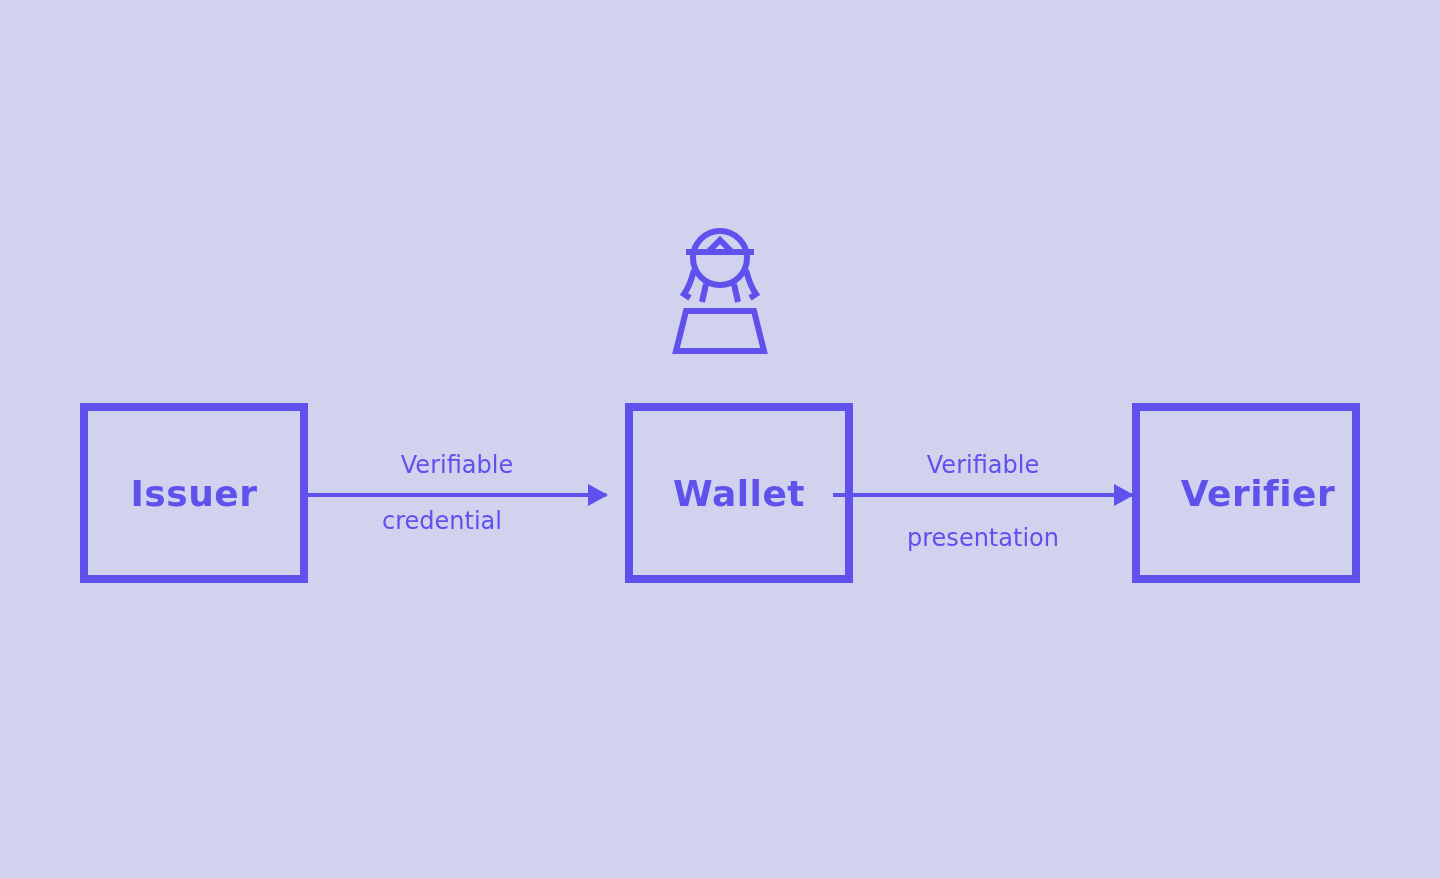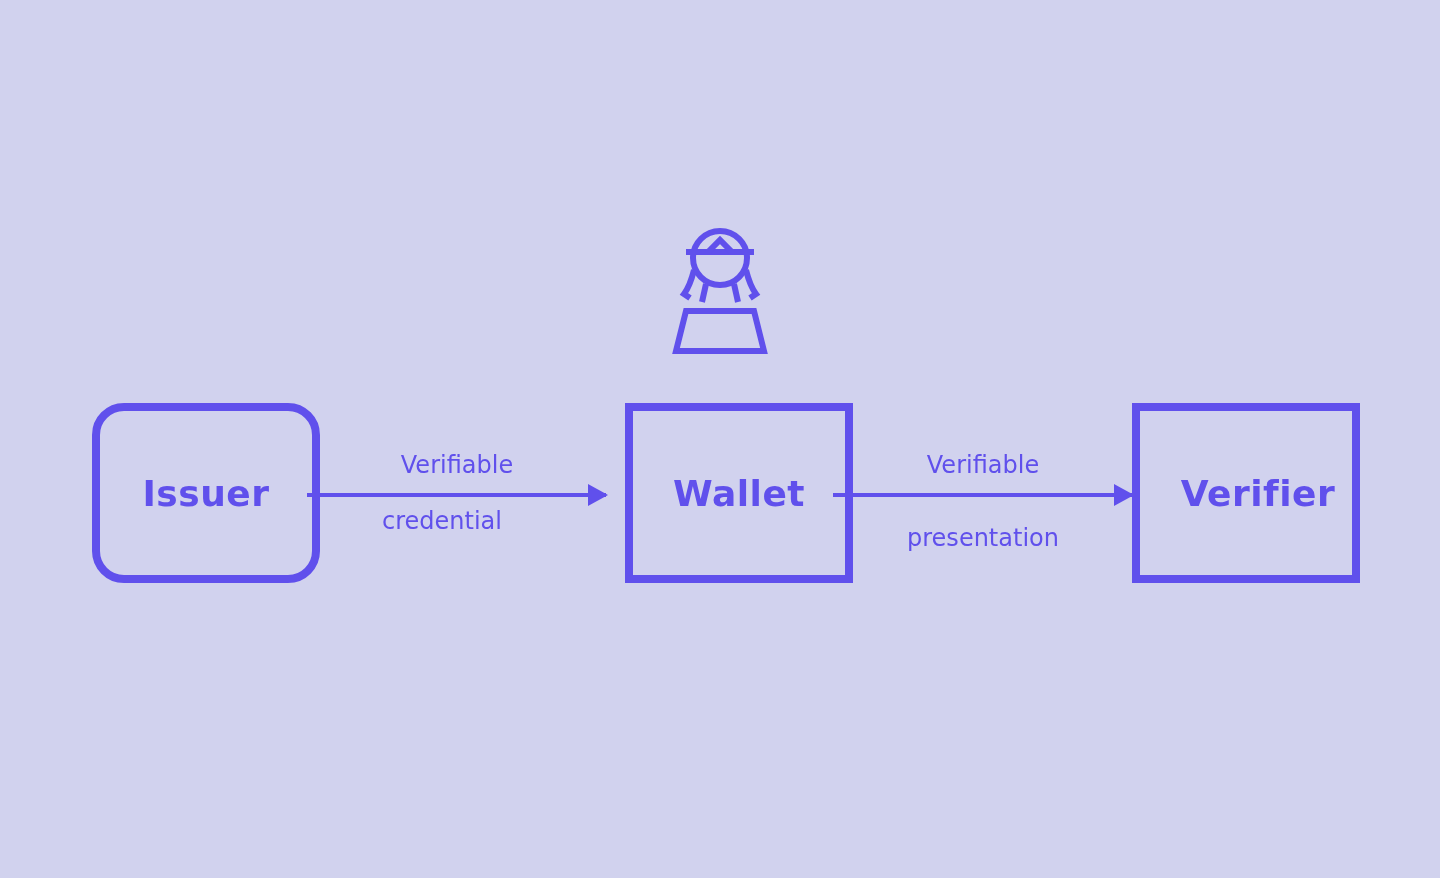--- a/index.html
+++ b/index.html
@@ -9,21 +9,21 @@
     font-family: "DejaVu Sans", sans-serif;
     color: #6050EC;
   }
   .box {
     position: absolute; box-sizing: border-box;
     width: 228px; height: 180px; top: 403px;
     border: 8px solid #6050EC;
     display: flex; align-items: center; justify-content: center;
   }
   .box-label { font-size: 36px; font-weight: bold; color: #6050EC; letter-spacing: 0.5px; }
-  #issuer { left: 92px; border-radius: 32px; }
+  #issuer { left: 80px; }
   #wallet { left: 606px; margin-left: 19px; }
   #verifier { left: 1132px; padding-left: 24px; }
   .arrow { position: absolute; top: 493px; height: 4px; background: #6050EC; }
   .arrow .head {
     position: absolute; right: -2px; top: -9px; width: 0; height: 0;
     border-top: 11px solid transparent; border-bottom: 11px solid transparent;
     border-left: 20px solid #6050EC;
   }
   #arrow1 { left: 307px; width: 299px; }
   #arrow2 { left: 833px; width: 299px; }

